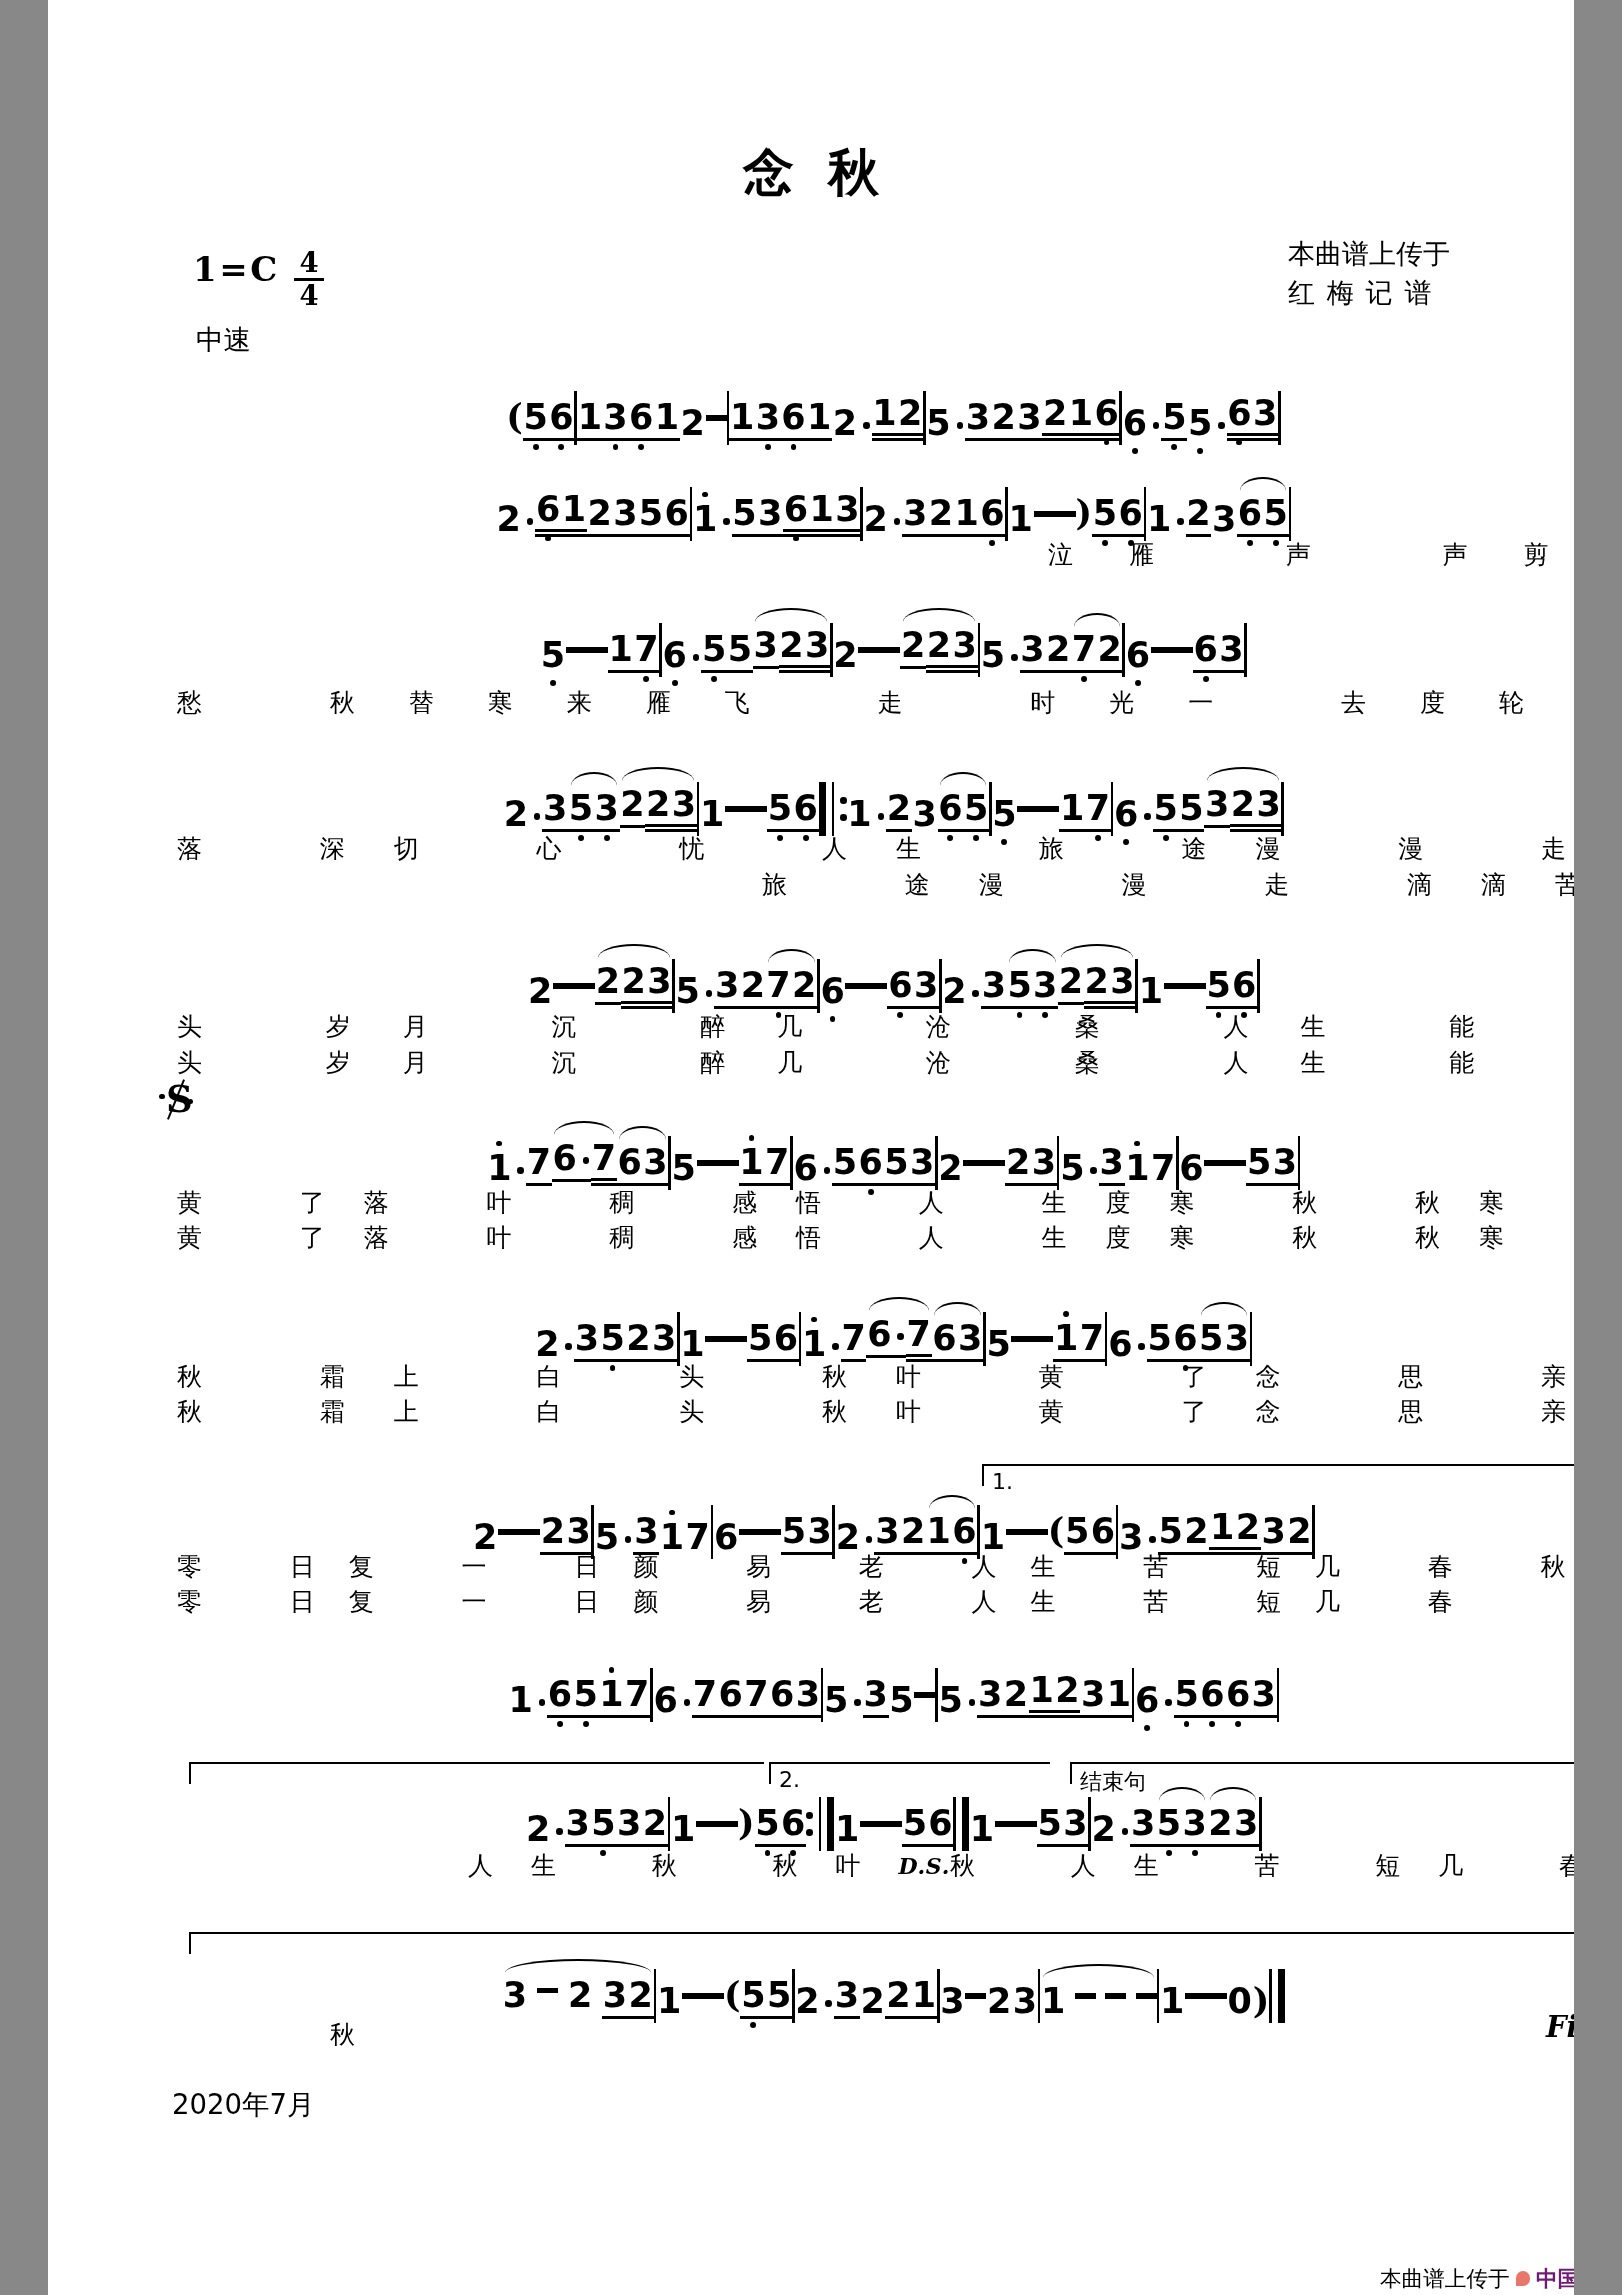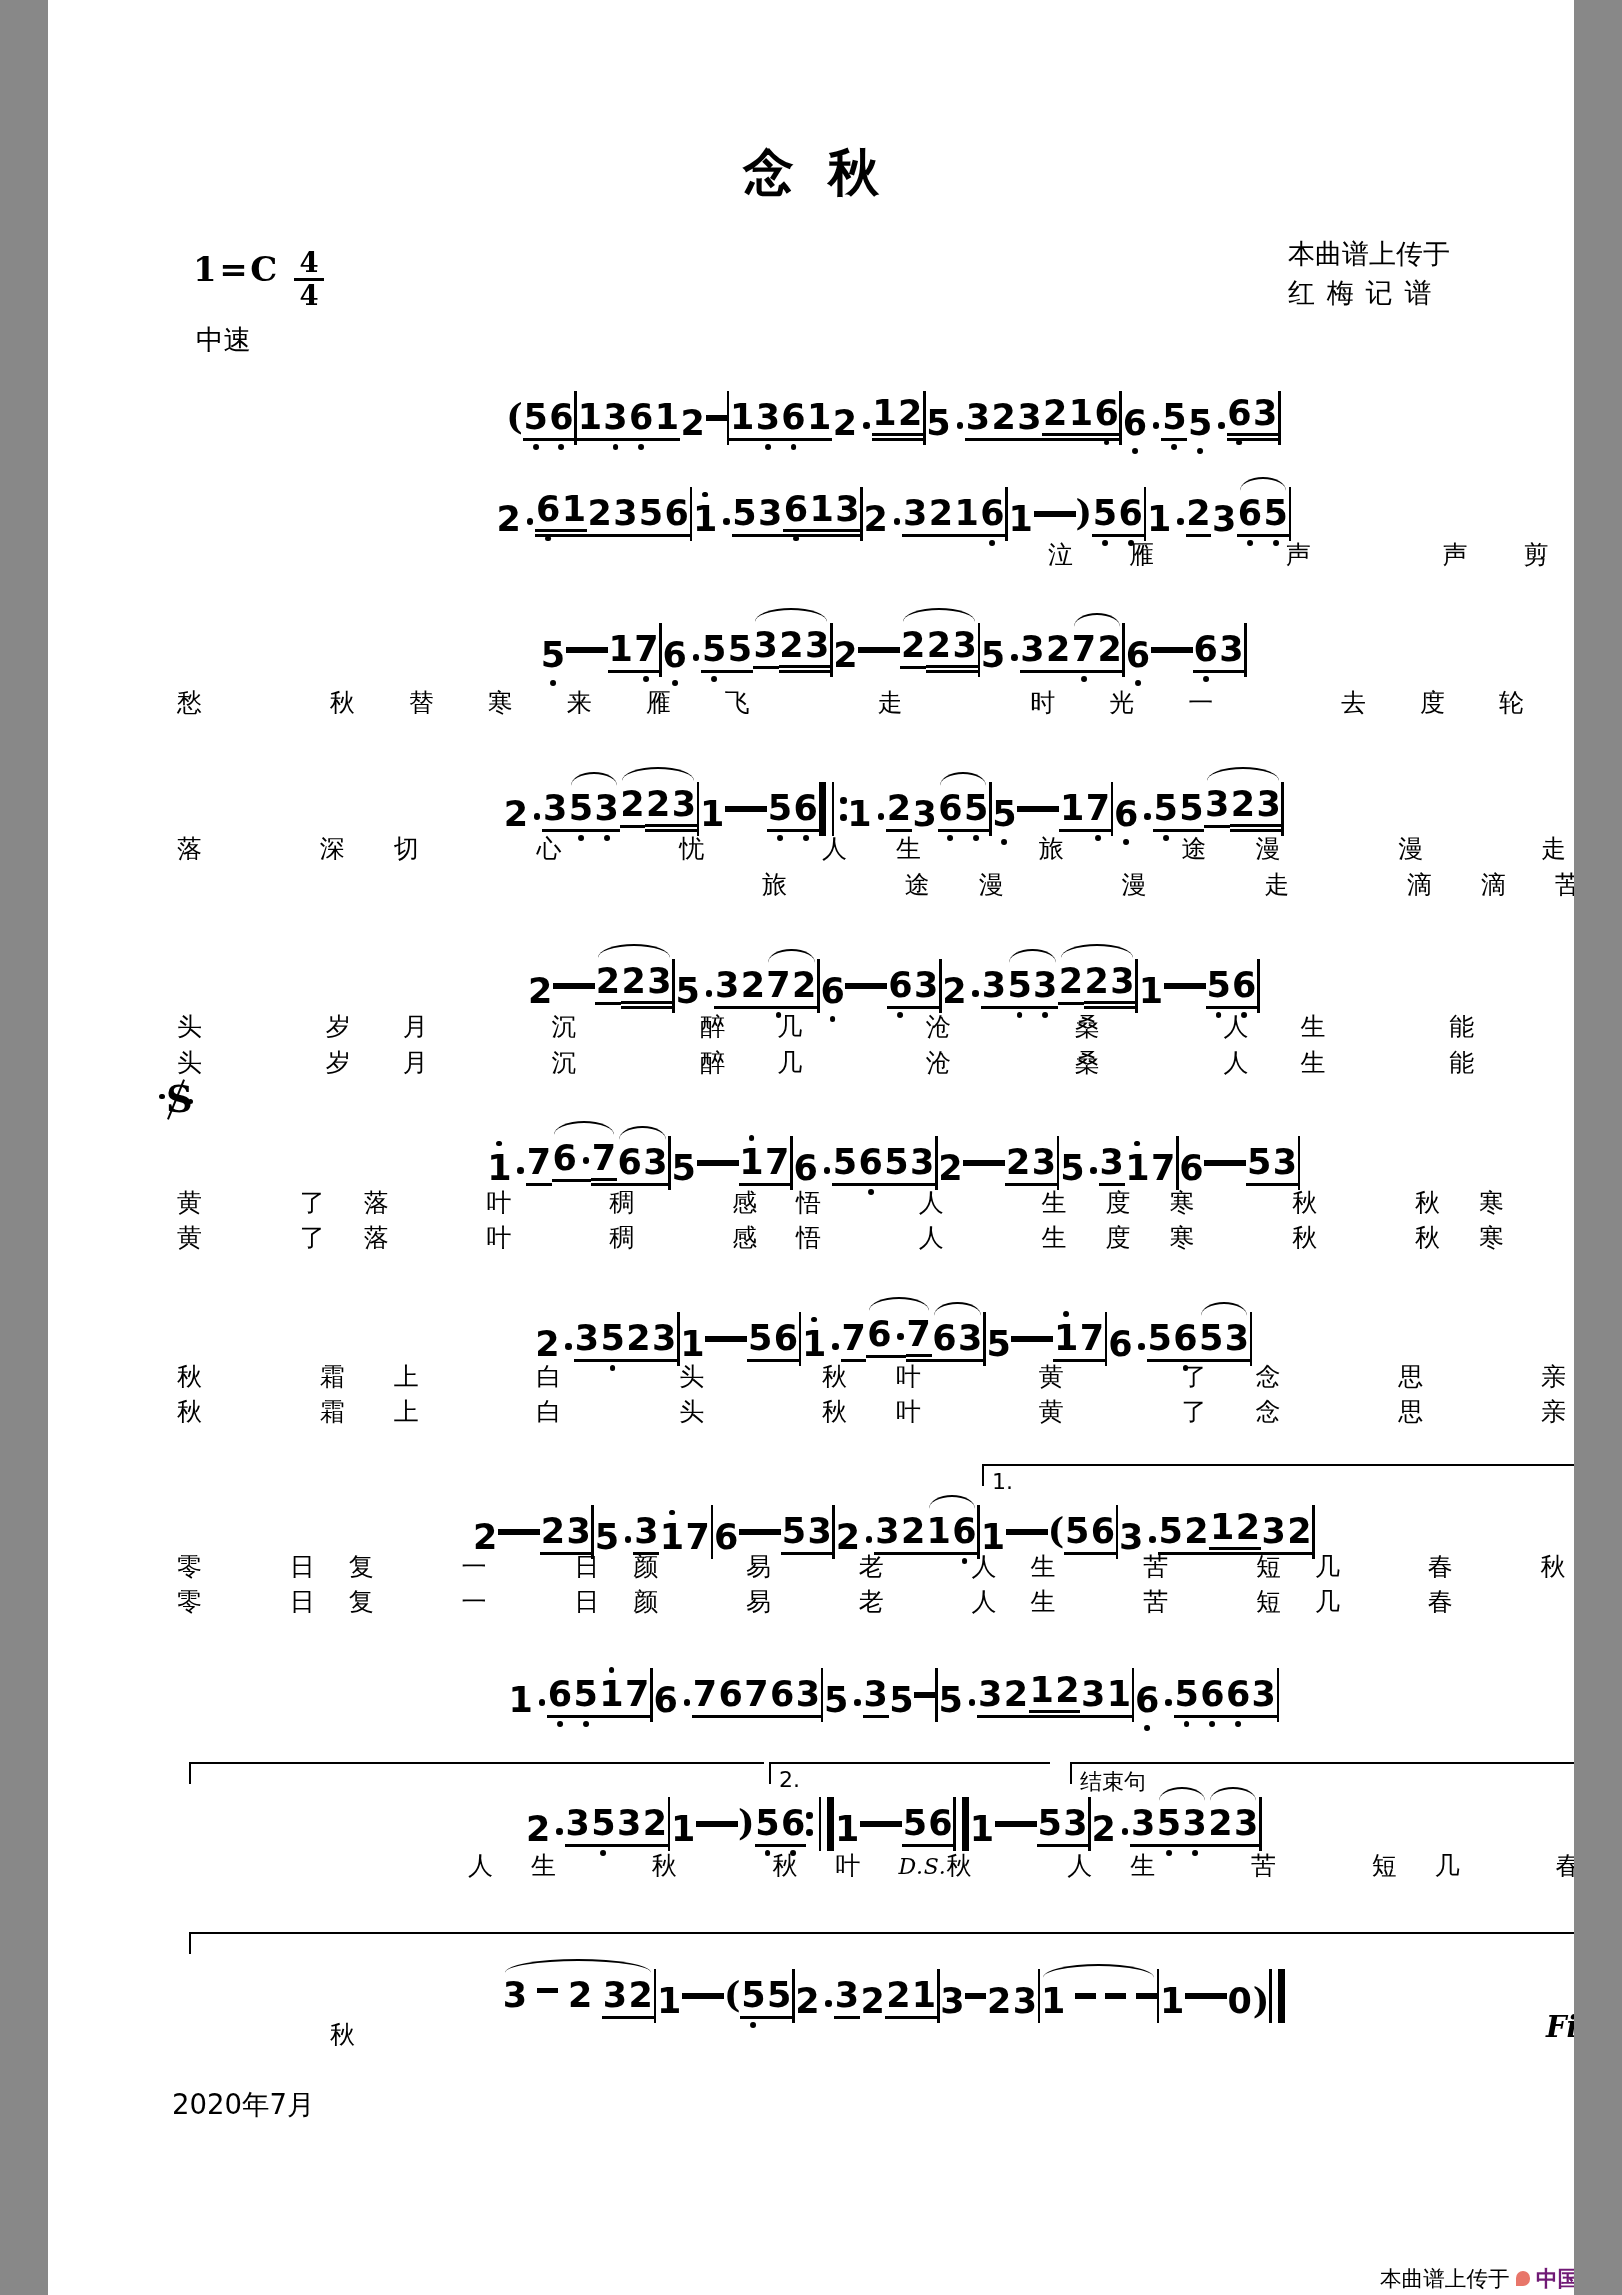--- a/index.html
+++ b/index.html
@@ -39,21 +39,21 @@
   .tie{position:relative;display:inline-block;}
   .tie::before{content:"";position:absolute;left:2.6px;right:2.6px;top:-19.6px;height:11.8px;
                border-top:2.6px solid #000;border-radius:50% 50% 0 0/100% 100% 0 0;}
   .bargrp{display:inline-flex;align-items:center;gap:5.9px;height:54px;margin-bottom:-3.9px;}
   .bar{width:2.6px;height:54px;background:#000;}
   .bar.thick{width:7.2px;}
   .rdots{display:inline-flex;flex-direction:column;gap:10.5px;}
   .rdots i{width:6.5px;height:6.5px;border-radius:50%;background:#000;}
   
   .lyr{position:absolute;font-size:25px;white-space:nowrap;word-spacing:11.8px;}
-  .ds{font-family:"DejaVu Serif",serif;font-style:italic;font-weight:normal;
+  .ds{font-family:"DejaVu Serif",serif;font-style:italic;font-weight:bold;
       letter-spacing:0.7px;font-size:22px;}
   
   .volta{position:absolute;border-top:2.6px solid #000;height:19.6px;}
   .volta.tick{border-left:2.6px solid #000;}
   .volta span{position:relative;top:2.6px;left:7.9px;font-size:22px;}
   
   .segno{position:absolute;left:114px;top:1081px;width:30px;height:41px;}
   .segno .s{position:absolute;left:3.9px;top:0;font-family:"DejaVu Serif",serif;
             font-weight:bold;font-size:37px;line-height:1;}
   .segno .sl{position:absolute;left:13px;top:-2.6px;width:2px;height:43px;background:#000;

